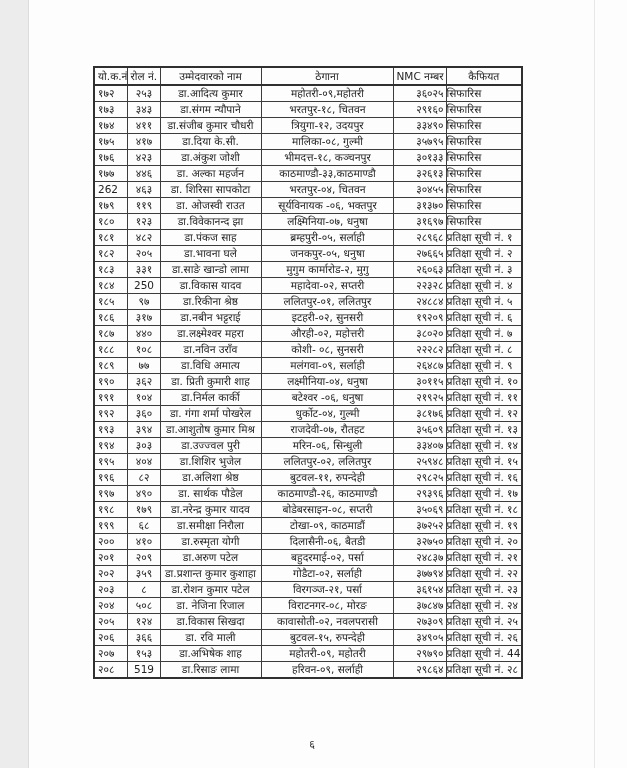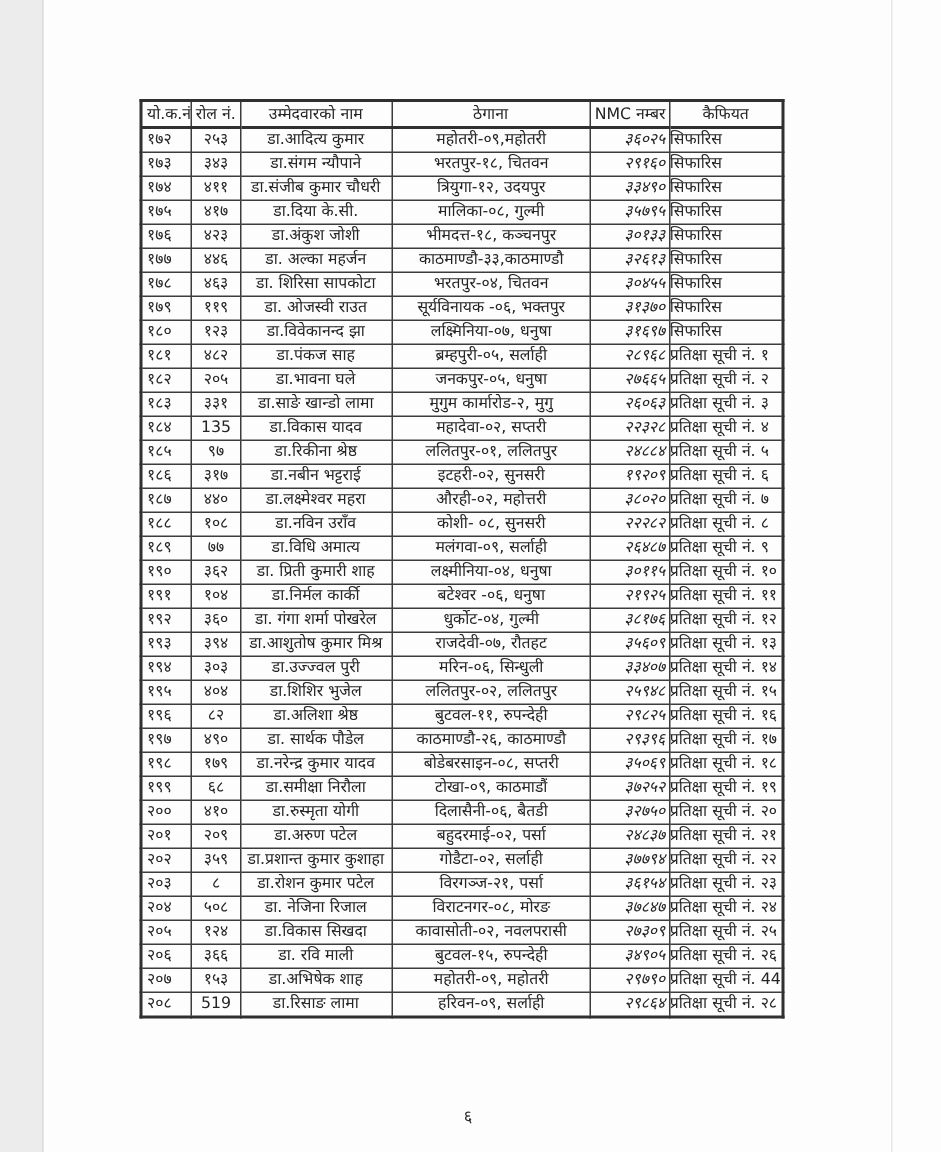--- a/index.html
+++ b/index.html
@@ -55,21 +55,21 @@
   }
   .doc-table th {
     height: 16px;
     text-align: center;
     border-bottom: 2px solid #303030;
   }
   .doc-table td.col-0 { text-align: left; }
   .doc-table td.col-1 { text-align: center; padding-right: 2px; }
   .doc-table td.col-2 { text-align: center; }
   .doc-table td.col-3 { text-align: center; padding-left: 4px; }
-  .doc-table td.col-4 { text-align: right; padding-right: 2px; font-style: italic; }
+  .doc-table td.col-4 { text-align: right; padding-right: 2px; }
   .doc-table td.col-5 { text-align: left; padding-left: 0; }
   .page-number {
     position: absolute;
     left: 300px;
     top: 736px;
     width: 24px;
     text-align: center;
     font-size: 11px;
     color: #2a2a2a;
   }
@@ -143,21 +143,21 @@
         </tr>
         <tr>
           <td class="col-0">१७७</td>
           <td class="col-1">४४६</td>
           <td class="col-2">डा. अल्का महर्जन</td>
           <td class="col-3">काठमाण्डौ-३३,काठमाण्डौ</td>
           <td class="col-4">३२६१३</td>
           <td class="col-5">सिफारिस</td>
         </tr>
         <tr>
-          <td class="col-0">१७८</td>
+          <td class="col-0">262</td>
           <td class="col-1">४६३</td>
           <td class="col-2">डा. शिरिसा सापकोटा</td>
           <td class="col-3">भरतपुर-०४, चितवन</td>
           <td class="col-4">३०४५५</td>
           <td class="col-5">सिफारिस</td>
         </tr>
         <tr>
           <td class="col-0">१७९</td>
           <td class="col-1">११९</td>
           <td class="col-2">डा. ओजस्वी राउत</td>
@@ -192,21 +192,21 @@
         <tr>
           <td class="col-0">१८३</td>
           <td class="col-1">३३१</td>
           <td class="col-2">डा.साङे खान्डो लामा</td>
           <td class="col-3">मुगुम कार्मारोड-२, मुगु</td>
           <td class="col-4">२६०६३</td>
           <td class="col-5">प्रतिक्षा सूची नं. ३</td>
         </tr>
         <tr>
           <td class="col-0">१८४</td>
-          <td class="col-1">135</td>
+          <td class="col-1">250</td>
           <td class="col-2">डा.विकास यादव</td>
           <td class="col-3">महादेवा-०२, सप्तरी</td>
           <td class="col-4">२२३२८</td>
           <td class="col-5">प्रतिक्षा सूची नं. ४</td>
         </tr>
         <tr>
           <td class="col-0">१८५</td>
           <td class="col-1">९७</td>
           <td class="col-2">डा.रिकीना श्रेष्ठ</td>
           <td class="col-3">ललितपुर-०१, ललितपुर</td>

